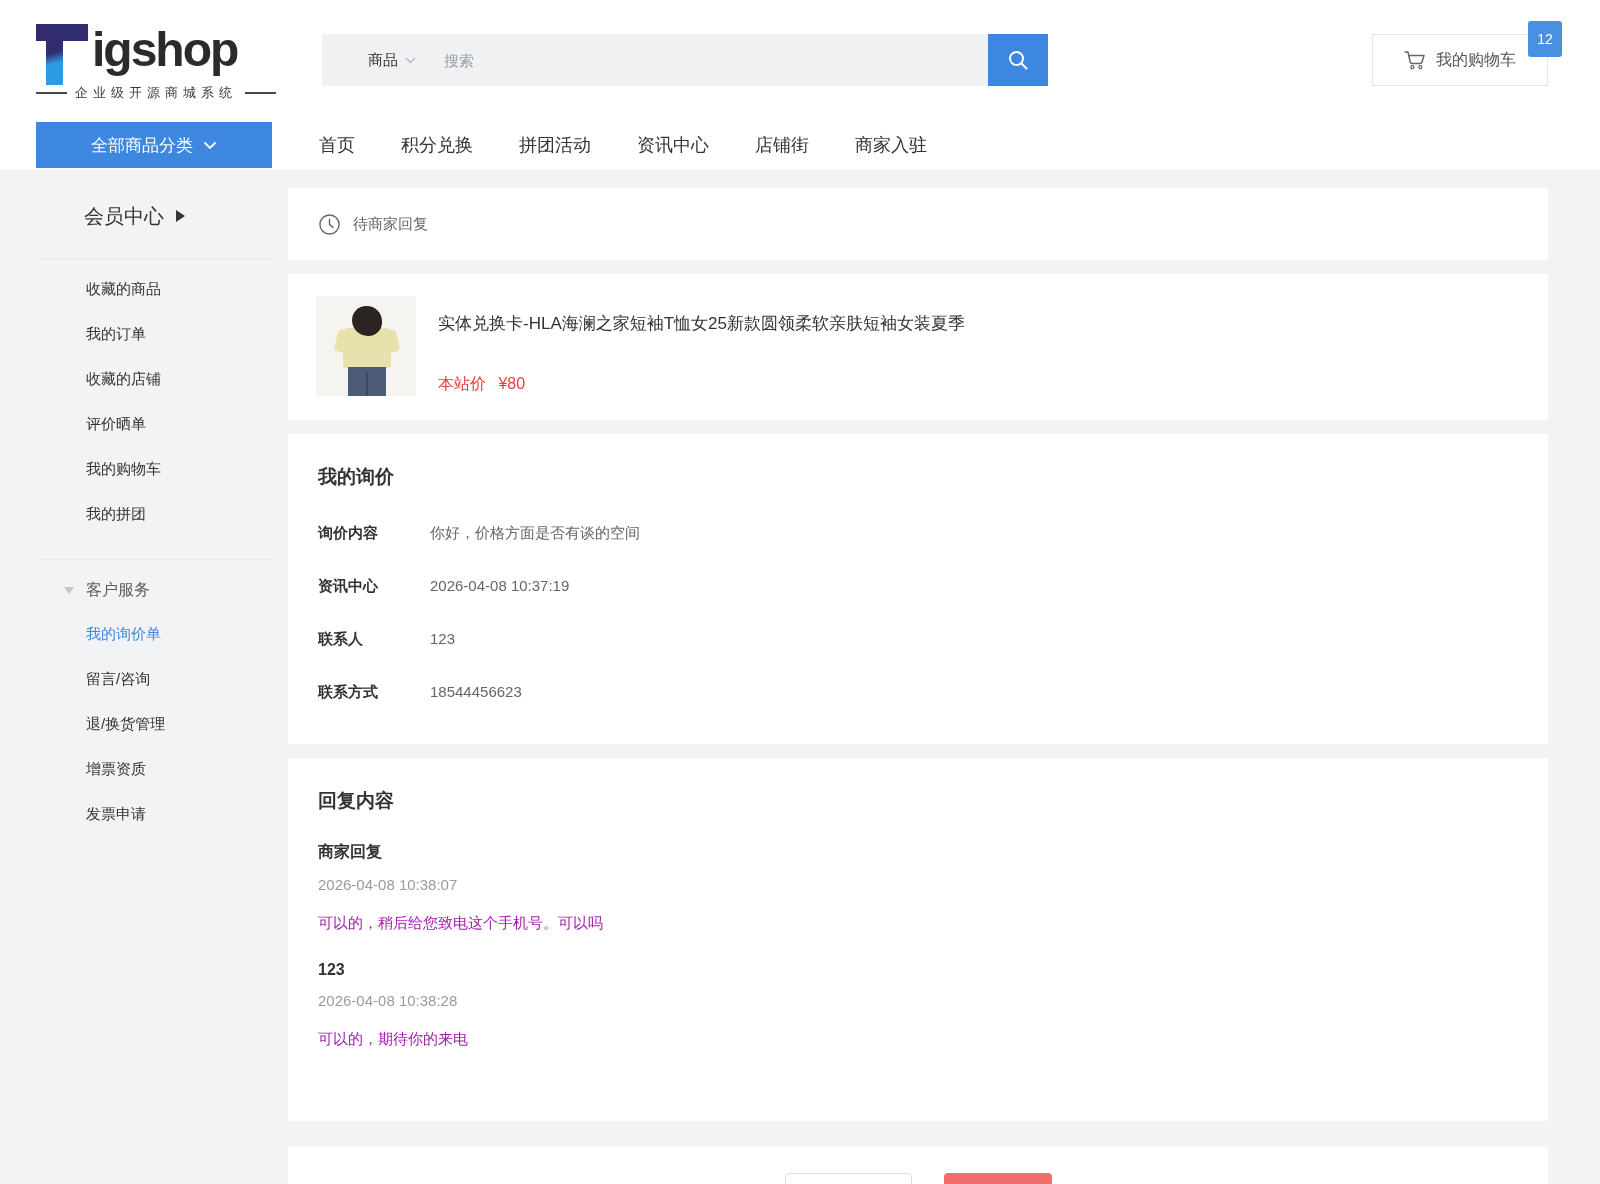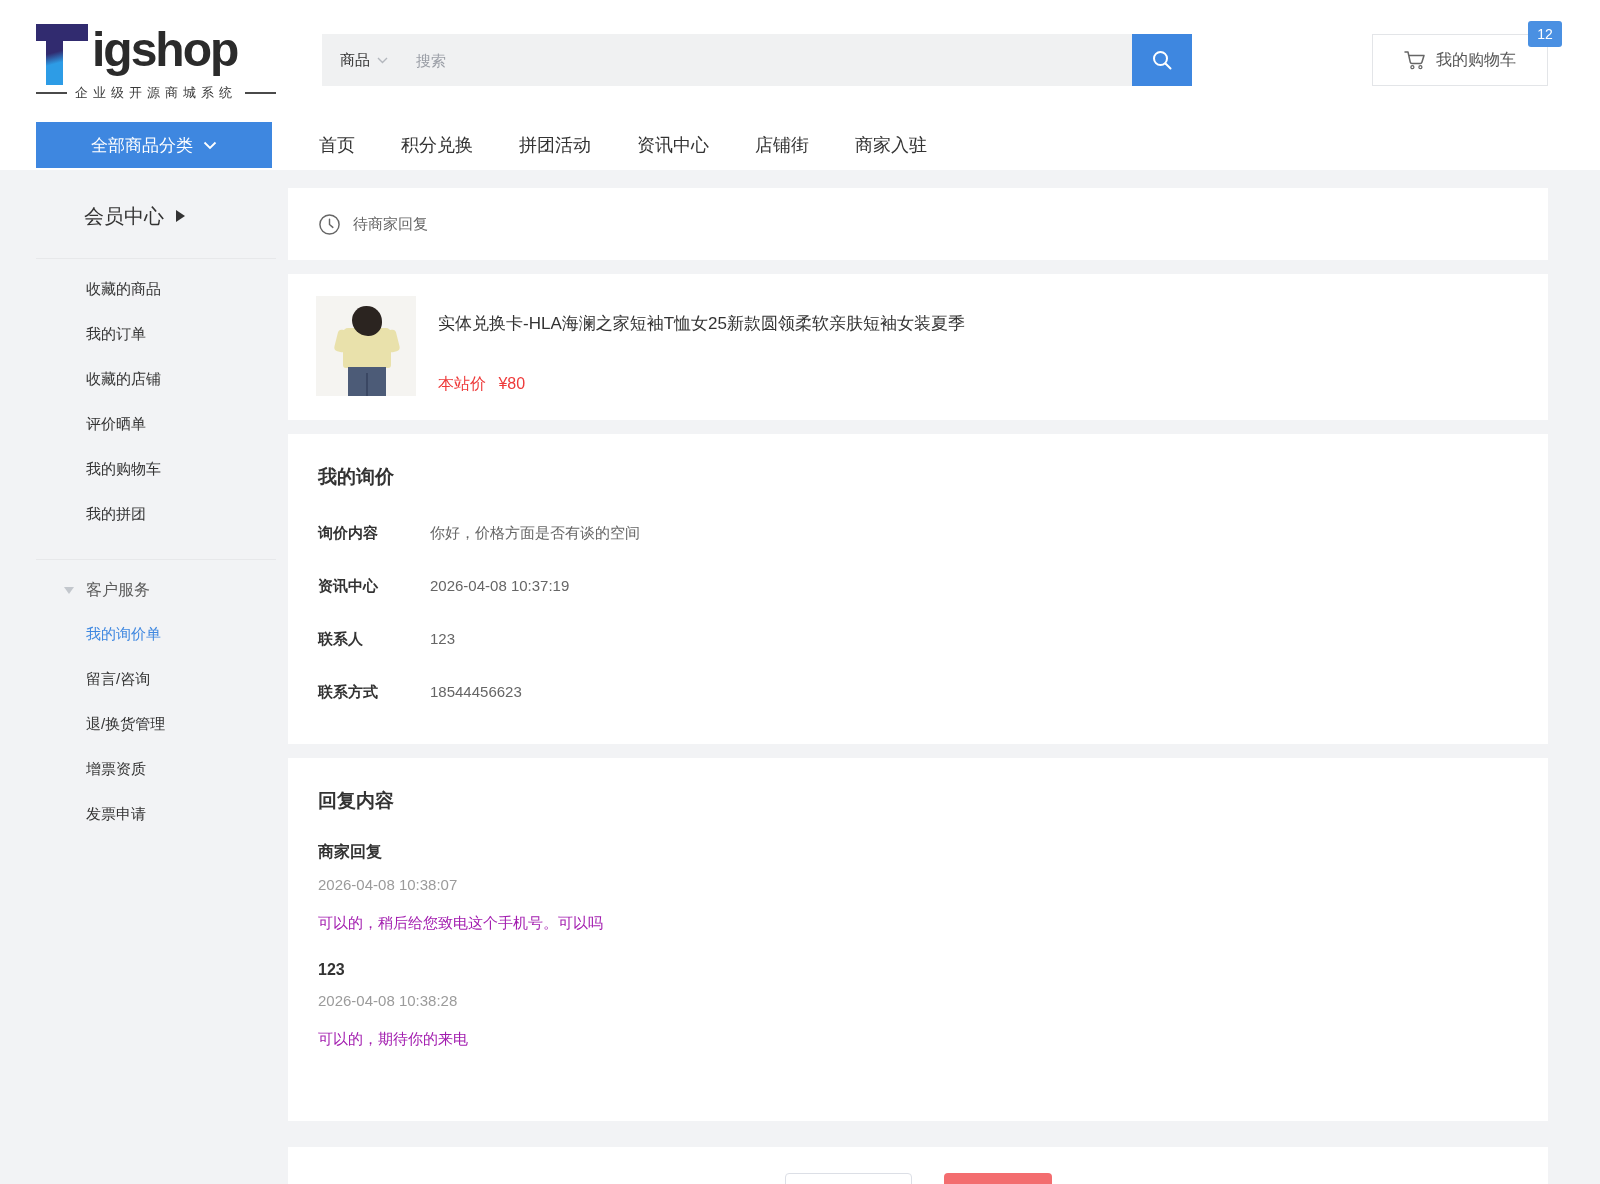--- a/index.html
+++ b/index.html
@@ -17,35 +17,35 @@
   .logo-top { display:flex; align-items:flex-start; }
   .logo-t { position:relative; width:56px; height:64px; }
   .logo-t .bar { position:absolute; left:0; top:6px; width:52px; height:17px; background:#312b6f; }
   .logo-t .stem { position:absolute; left:10px; top:23px; width:17px; height:44px;
     background:linear-gradient(165deg,#312b6f 0%,#312b6f 28%,#2d9ce6 52%,#2d9ce6 100%); }
   .logo-text { font-size:48px; font-weight:bold; color:#2b2b2b; letter-spacing:-2px; line-height:64px; }
   .logo-tagline { display:flex; align-items:center; gap:8px; margin-top:2px; color:#3a3a3a;
     font-size:13px; letter-spacing:5px; white-space:nowrap; }
   .logo-tagline .line { flex:1; height:2px; background:#4a4a4a; min-width:22px; }
 
-  .search-wrap { display:flex; align-items:center; height:52px; width:870px; margin-left:46px;
-    background:#f0f1f2; }
+  .search-wrap { display:flex; align-items:center; height:52px; width:726px; margin-left:46px;
+    background:#f0f1f2;padding-left:28px; }
   .search-cat { display:flex; align-items:center; gap:7px; padding:0 14px 0 18px;
     font-size:15px; color:#333; cursor:pointer; white-space:nowrap; }
   .search-input { flex:1; height:100%; border:none; outline:none; background:transparent;
     font-size:15px; color:#333; padding-left:14px; font-family:inherit; }
   .search-input::placeholder { color:#9a9ea6; }
   .search-btn { width:60px; height:52px; background:#3e87e0; border:none; cursor:pointer;
     display:flex; align-items:center; justify-content:center; }
 
   .cart-wrap { position:relative; margin-left:auto; }
   .cart-btn { display:flex; align-items:center; gap:10px; width:176px; height:52px;
     background:#fff; border:1px solid #e3e5e8; justify-content:center; cursor:pointer;
     font-size:16px; color:#555; }
-  .cart-badge { position:absolute; top:-13px; right:-14px; min-width:34px; height:26px;
+  .cart-badge { position:absolute; top:-13px; right:-14px; min-width:34px; height:36px;
     background:#4a90e2; color:#fff; font-size:14px; display:flex; align-items:center;
     justify-content:center; border-radius:3px; padding:0 4px; }
 
   
   .nav-bar { background:#fff; }
   .nav { display:flex; align-items:center; height:50px; }
   .cat-btn { width:236px; height:46px; background:#3e87e0; color:#fff; border:none;
     font-size:17px; display:flex; align-items:center; justify-content:center; gap:10px;
     cursor:pointer; font-family:inherit; }
   .nav-links { display:flex; align-items:center; margin-left:24px; }

